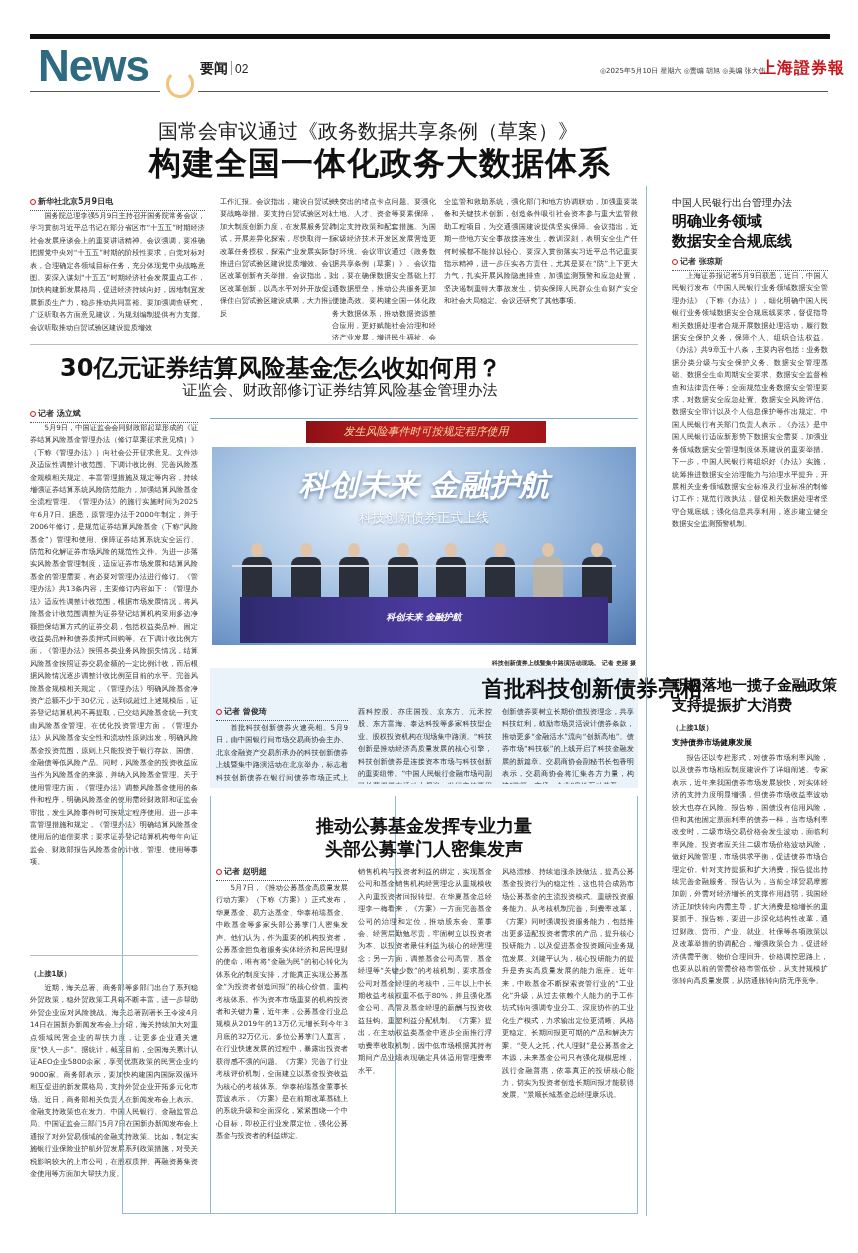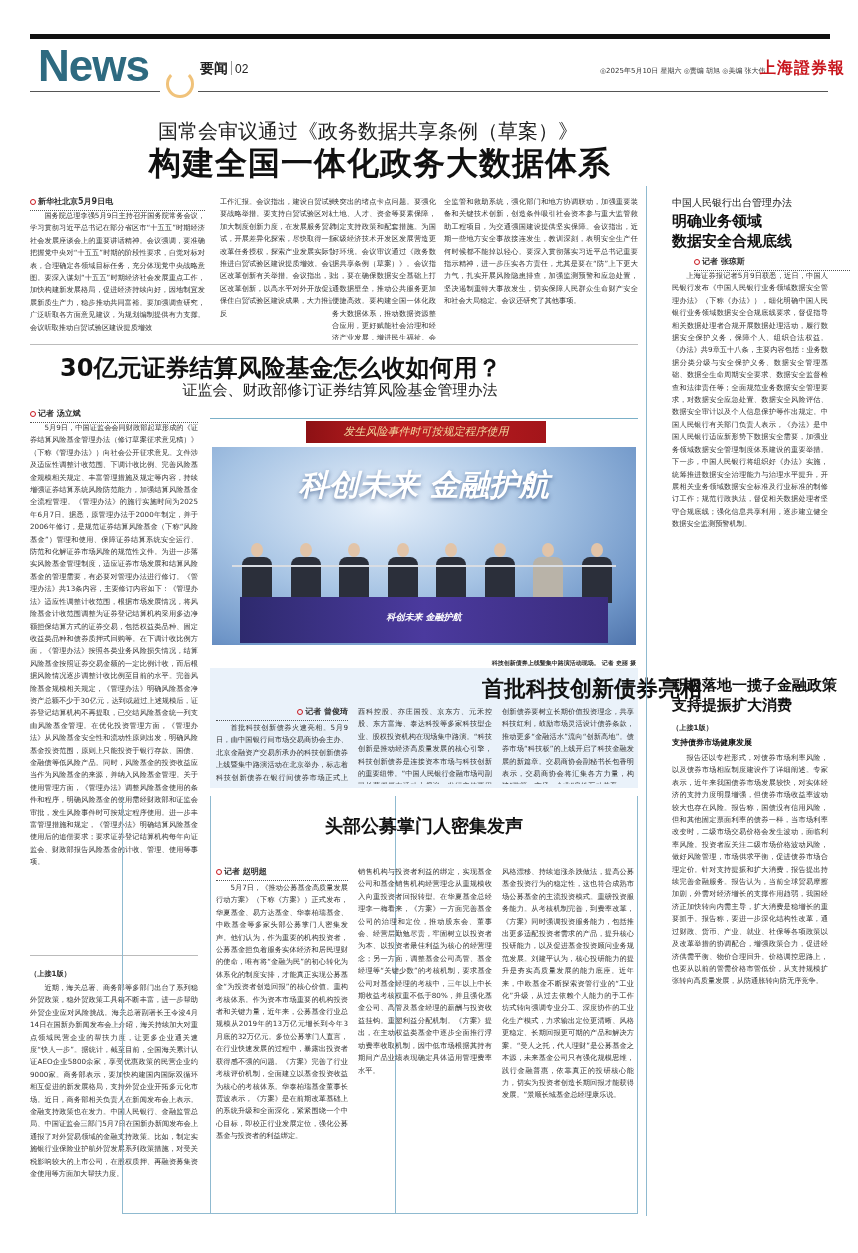--- a/index.html
+++ b/index.html
@@ -99,20 +99,21 @@
 <div class="abs col" style="left:30px; top:422px; width:168px; height:528px;">5月9日，中国证监会会同财政部起草形成的《证券结算风险基金管理办法（修订草案征求意见稿）》（下称《管理办法》）向社会公开征求意见。文件涉及适应性调整计收范围、下调计收比例、完善风险基金规模相关规定、丰富管理措施及规定等内容，持续增强证券结算系统风险防范能力，加强结算风险基金全流程管理。《管理办法》的施行实施时间为2025年6月7日。据悉，原管理办法于2000年制定，并于2006年修订，是规范证券结算风险基金（下称“风险基金”）管理和使用、保障证券结算系统安全运行、防范和化解证券市场风险的规范性文件。为进一步落实风险基金管理制度，适应证券市场发展和结算风险基金的管理需要，有必要对管理办法进行修订。《管理办法》共13条内容，主要修订内容如下：《管理办法》适应性调整计收范围，根据市场发展情况，将风险基金计收范围调整为证券登记结算机构采用多边净额担保结算方式的证券交易，包括权益类品种、固定收益类品种和债券质押式回购等。在下调计收比例方面，《管理办法》按照各类业务风险损失情况，结算风险基金按照证券交易金额的一定比例计收，而后根据风险情况逐步调整计收比例至目前的水平。完善风险基金规模相关规定，《管理办法》明确风险基金净资产总额不少于30亿元，达到或超过上述规模后，证券登记结算机构不再提取，已交结风险基金统一列支由风险基金管理。在优化投资管理方面，《管理办法》从风险基金安全性和流动性原则出发，明确风险基金投资范围，原则上只能投资于银行存款、国债、金融债等低风险产品。同时，风险基金的投资收益应当作为风险基金的来源，并纳入风险基金管理。关于使用管理方面，《管理办法》调整风险基金使用的条件和程序，明确风险基金的使用需经财政部和证监会审批，发生风险事件时可按规定程序使用。进一步丰富管理措施和规定，《管理办法》明确结算风险基金使用后的追偿要求；要求证券登记结算机构每年向证监会、财政部报告风险基金的计收、管理、使用等事项。</div>
 <div class="abs divider-h" style="left:30px; top:955px; width:168px;"></div>
 
 <div class="abs col" style="left:30px; top:968px; width:168px; height:14px; text-indent:0; font-weight:bold;">（上接1版）</div>
 <div class="abs col" style="left:30px; top:982px; width:168px; height:240px;">近期，海关总署、商务部等多部门出台了系列稳外贸政策，稳外贸政策工具箱不断丰富，进一步帮助外贸企业应对风险挑战。海关总署副署长王令浚4月14日在国新办新闻发布会上介绍，海关持续加大对重点领域民营企业的帮扶力度，让更多企业通关速度“快人一步”。据统计，截至目前，全国海关累计认证AEO企业5800余家，享受优惠政策的民营企业约9000家。商务部表示，要加快构建国内国际双循环相互促进的新发展格局，支持外贸企业开拓多元化市场。近日，商务部相关负责人在新闻发布会上表示。金融支持政策也在发力。中国人民银行、金融监管总局、中国证监会三部门5月7日在国新办新闻发布会上通报了对外贸易领域的金融支持政策。比如，制定实施银行业保险业护航外贸发展系列政策措施，对受关税影响较大的上市公司，在股权质押、再融资募集资金使用等方面加大帮扶力度。</div>
 
 <div class="abs photo-frame"></div>
 <div class="abs banner-red">发生风险事件时可按规定程序使用</div>
 <div class="abs photo">
   <div class="photo-title">科创未来  金融护航</div>
+  <div class="photo-sub">科技创新债券正式上线</div>
   <div class="people">
     <div class="person">
         <div class="head"></div>
         <div class="body"></div>
       </div>
     <div class="person">
         <div class="head"></div>
         <div class="body"></div>
       </div>
     <div class="person">
@@ -142,48 +143,49 @@
   </div>
   <div class="rail"></div>
   <div class="podium">
     <div class="podium-text">科创未来  金融护航</div>
   </div>
 </div>
 <div class="abs photo-caption">科技创新债券上线暨集中路演活动现场。    记者 史丽 摄</div>
 
 <div class="abs bond-box"></div>
 <div class="abs bond-title">首批科技创新债券亮相</div>
-<div class="abs" style="left:216px; top:706px; width:132px;text-align:right;">
+<div class="abs" style="left:216px; top:706px; width:132px;">
   <div class="byline"><span class="dot"></span><span>记者 曾俊琦</span></div>
 </div>
 <div class="abs col" style="left:216px; top:722px; width:132px; height:62px;">首批科技创新债券火速亮相。5月9日，由中国银行间市场交易商协会主办、北京金融资产交易所承办的科技创新债券上线暨集中路演活动在北京举办，标志着科技创新债券在银行间债券市场正式上线。当天活动中，新希望、山东发展、</div>
 <div class="abs col" style="left:358px; top:706px; width:134px; height:78px; text-indent:0;">西科控股、亦庄国投、京东方、元禾控股、东方富海、泰达科投等多家科技型企业、股权投资机构在现场集中路演。“科技创新是推动经济高质量发展的核心引擎，科技创新债券是连接资本市场与科技创新的重要纽带。”中国人民银行金融市场司副司长曹媛媛在活动上倡议，发行主体要用好、用足募集资金，投资主体对科技</div>
 <div class="abs col" style="left:502px; top:706px; width:132px; height:78px; text-indent:0;">创新债券要树立长期价值投资理念，共享科技红利，鼓励市场灵活设计债券条款，推动更多“金融活水”流向“创新高地”。债券市场“科技板”的上线开启了科技金融发展的新篇章。交易商协会副秘书长包香明表示，交易商协会将汇集各方力量，构建“政策—市场—企业”良性互动关系。</div>
 
 <div class="abs" style="left:122px; top:796px; width:274px; height:418px; border:1px solid #8fbad0; border-top:none;"></div>
 <div class="abs fund-title">
+  <div>推动公募基金发挥专业力量</div>
   <div>头部公募掌门人密集发声</div>
 </div>
 <div class="abs" style="left:216px; top:866px; width:132px;">
   <div class="byline"><span class="dot"></span><span>记者 赵明超</span></div>
 </div>
 <div class="abs col" style="left:216px; top:882px; width:132px; height:330px;">5月7日，《推动公募基金高质量发展行动方案》（下称《方案》）正式发布，华夏基金、易方达基金、华泰柏瑞基金、中欧基金等多家头部公募掌门人密集发声。他们认为，作为重要的机构投资者，公募基金担负着服务实体经济和居民理财的使命，唯有将“金融为民”的初心转化为体系化的制度安排，才能真正实现公募基金“为投资者创造回报”的核心价值。重构考核体系。作为资本市场重要的机构投资者和关键力量，近年来，公募基金行业总规模从2019年的13万亿元增长到今年3月底的32万亿元。多位公募掌门人直言，在行业快速发展的过程中，暴露出投资者获得感不强的问题。《方案》完善了行业考核评价机制，全面建立以基金投资收益为核心的考核体系。华泰柏瑞基金董事长贾波表示，《方案》是在前期改革基础上的系统升级和全面深化，紧紧围绕一个中心目标，即校正行业发展定位，强化公募基金与投资者的利益绑定。</div>
 <div class="abs col" style="left:358px; top:866px; width:134px; height:346px; text-indent:0;">销售机构与投资者利益的绑定，实现基金公司和基金销售机构经营理念从重规模收入向重投资者回报转型。在华夏基金总经理李一梅看来，《方案》一方面完善基金公司的治理和定位，推动股东会、董事会、经营层勤勉尽责，牢固树立以投资者为本、以投资者最佳利益为核心的经营理念；另一方面，调整基金公司高管、基金经理等“关键少数”的考核机制，要求基金公司对基金经理的考核中，三年以上中长期收益考核权重不低于80%，并且强化基金公司、高管及基金经理的薪酬与投资收益挂钩。重塑利益分配机制。《方案》提出，在主动权益类基金中逐步全面推行浮动费率收取机制，因中低市场根据其持有期间产品业绩表现确定具体适用管理费率水平。</div>
 <div class="abs col" style="left:502px; top:866px; width:132px; height:346px; text-indent:0;">风格漂移、持续追涨杀跌做法，提高公募基金投资行为的稳定性，这也符合成熟市场公募基金的主流投资模式。重磅投资服务能力。从考核机制完善，到费率改革，《方案》同时强调投资服务能力，包括推出更多适配投资者需求的产品，提升核心投研能力，以及促进基金投资顾问业务规范发展。刘建平认为，核心投研能力的提升是夯实高质量发展的能力底座。近年来，中欧基金不断探索资管行业的“工业化”升级，从过去依赖个人能力的手工作坊式转向强调专业分工、深度协作的工业化生产模式，力求输出定位更清晰、风格更稳定、长期回报更可期的产品和解决方案。“受人之托，代人理财”是公募基金之本源，未来基金公司只有强化规模思维，践行金融普惠，依靠真正的投研核心能力，切实为投资者创造长期回报才能获得发展。”景顺长城基金总经理康乐说。</div>
 <div class="abs" style="left:210px; top:796px; width:1px; height:418px; background:#8fbad0;"></div>
 <div class="abs" style="left:637px; top:796px; width:1px; height:418px; background:#8fbad0;"></div>
 <div class="abs" style="left:210px; top:1213px; width:428px; height:1px; background:#8fbad0;"></div>
 
 <div class="abs rc-frame"></div>
 <div class="abs rc-kicker">中国人民银行出台管理办法</div>
 <div class="abs rc-title">
   <div>明确业务领域</div>
   <div>数据安全合规底线</div>
 </div>
-<div class="abs" style="left:672px; top:256px; width:156px;margin-left:22px;">
+<div class="abs" style="left:672px; top:256px; width:156px;">
   <div class="byline"><span class="dot"></span><span>记者 张琼斯</span></div>
 </div>
 <div class="abs col" style="left:672px; top:270px; width:156px; height:380px;">上海证券报记者5月9日获悉，近日，中国人民银行发布《中国人民银行业务领域数据安全管理办法》（下称《办法》），细化明确中国人民银行业务领域数据安全合规底线要求，督促指导相关数据处理者合规开展数据处理活动，履行数据安全保护义务，保障个人、组织合法权益。《办法》共9章五十八条，主要内容包括：业务数据分类分级与安全保护义务、数据安全管理基础、数据全生命周期安全要求、数据安全监督检查和法律责任等；全面规范业务数据安全管理要求，对数据安全应急处置、数据安全风险评估、数据安全审计以及个人信息保护等作出规定。中国人民银行有关部门负责人表示，《办法》是中国人民银行适应新形势下数据安全需要，加强业务领域数据安全管理制度体系建设的重要举措。下一步，中国人民银行将组织好《办法》实施，统筹推进数据安全治理能力与治理水平提升，开展相关业务领域数据安全标准及行业标准的制修订工作；规范行政执法，督促相关数据处理者坚守合规底线；强化信息共享利用，逐步建立健全数据安全监测预警机制。</div>
 
 <div class="abs rc2-title">
   <div>积极落地一揽子金融政策</div>
   <div>支持提振扩大消费</div>
 </div>
 <div class="abs col" style="left:672px; top:722px; width:156px; height:14px; text-indent:0; font-weight:bold;">（上接1版）</div>
 <div class="abs section-head" style="left:672px; top:737px;">支持债券市场健康发展</div>

